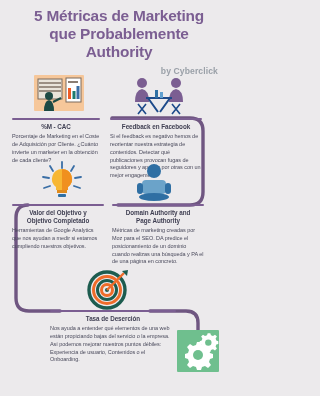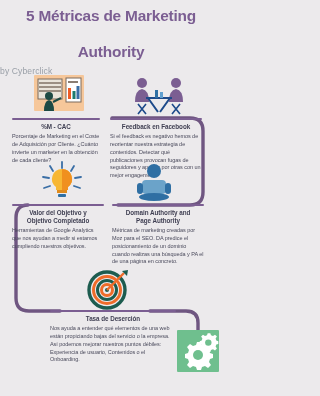--- a/index.html
+++ b/index.html
@@ -9,36 +9,37 @@
     font-family:"Liberation Sans", sans-serif;
     position:relative;
     -webkit-font-smoothing:antialiased;
   }
   #poster{position:absolute;inset:0;width:222px;height:396px;overflow:hidden;}
 
   
   #connectors{position:absolute;left:0;top:0;width:222px;height:396px;z-index:0;}
 
   
-  .header{position:absolute;left:0;top:0;width:222px;z-index:3;}
+  .header{position:absolute;left:8px;top:0;width:222px;z-index:3;}
   .title{
     margin:0;padding:7px 10px 0 10px;
     text-align:center;
     color:#7b5e92;
     font-weight:bold;
     font-size:15.4px;
     line-height:1.16;
     letter-spacing:-0.2px;
   }
   .byline{
     margin:0;padding:5px 12px 0 0;
-    text-align:left;
+    text-align:right;
     color:#9aa0a8;
     font-size:8.6px;
     letter-spacing:.1px;
+    font-weight:bold;
   }
 
   
   .card{position:absolute;z-index:3;}
   .divider{height:2.4px;background:#7b5e92;border-radius:2px;margin-bottom:3px;}
   .card h3{
     margin:0 0 2px 0;
     text-align:center;
     color:#3f3f52;
     font-weight:bold;
@@ -81,21 +82,21 @@
     <path d="M112 118 H190 Q203 118 203 131 V192 Q203 205 190 205 H118" fill="none" stroke="#6f5681" stroke-width="3.4" stroke-linecap="round"></path>
 
     <path d="M28 205 Q16 205 16 218 V298 Q16 311 29 311 H60" fill="none" stroke="#6f5681" stroke-width="3.4" stroke-linecap="round"></path>
 
     <path d="M150 311 H186 Q198 311 198 323 V332" fill="none" stroke="#6f5681" stroke-width="3.4" stroke-linecap="round"></path>
   </svg>
 
   <div class="header">
     <h1 class="title">
       <span>5 Métricas de Marketing</span><br>
-      <br>
+      <span>que Probablemente</span><br>
       <span>Authority</span>
     </h1>
     <p class="byline">by Cyberclick</p>
   </div>
 
   <div class="icon i1">
     <svg viewBox="0 0 52 40" width="52" height="40">
       <rect x="1" y="1" width="50" height="36" fill="#f6c79a" rx="1"></rect>
       <rect x="5" y="5" width="24" height="20" fill="#e9e4da" stroke="#7a6a5d" stroke-width="1"></rect>
       <g stroke="#7a6a5d" stroke-width="1.4">

